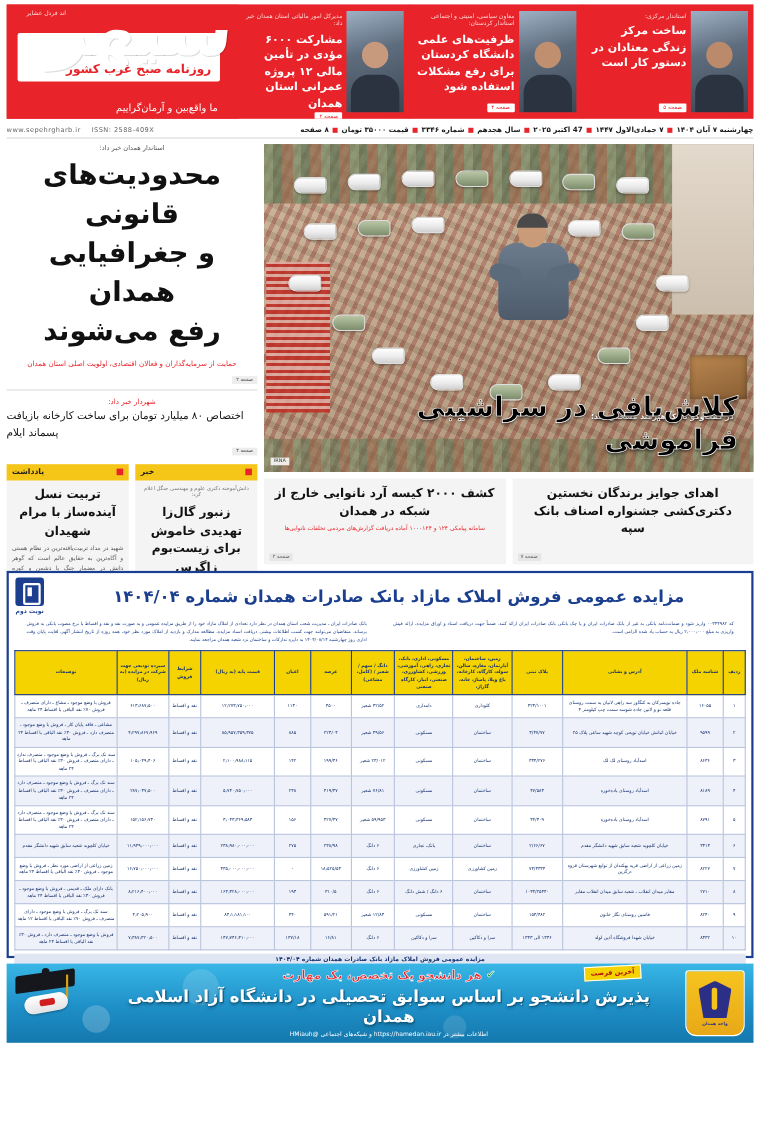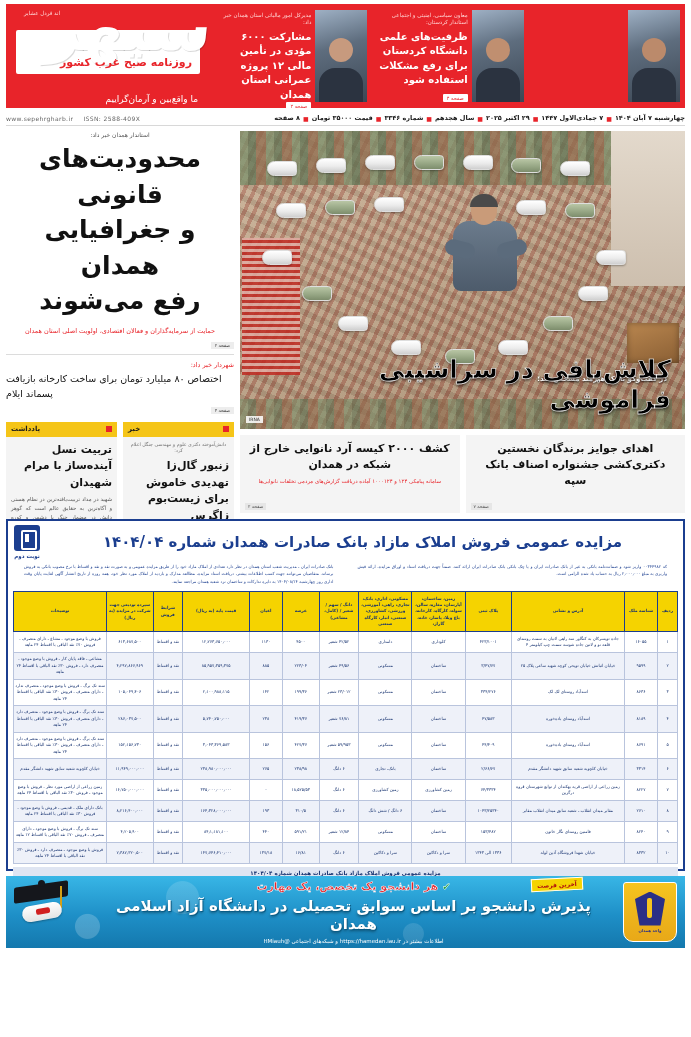--- a/index.html
+++ b/index.html
@@ -199,21 +199,21 @@
     background: #ededed;
     padding: 1px 4px;
     margin-top: 6px;
     align-self: flex-start;
   }
   .hr-lite { border-top: 1px solid #dcdcdc; margin: 5px 0 6px 0; }
 
   .sec-kicker {
     font-size: 6.5px;
     color: #e8242a;
-    text-align: right;
+    text-align: center;
     margin-bottom: 3px;
   }
   .sec-title {
     font-size: 9.5px;
     font-weight: normal;
     line-height: 1.5;
     color: #111;
     text-align: left;
   }
 
@@ -230,21 +230,21 @@
     height: 15px;
     display: flex;
     align-items: center;
     justify-content: space-between;
     padding: 0 5px;
   }
   .smallbox-head .lbl { font-size: 7px; font-weight: bold; color: #1a1a1a; }
   .smallbox-head .sq { width: 6px; height: 6px; background: #e8242a; }
   .smallbox-body { background: #f4f4f4; padding: 5px 5px 4px 5px; flex: 1 1 auto; display: flex; flex-direction: column; }
   .smallbox-kicker { font-size: 4.8px; color: #777; text-align: center; line-height: 1.4; margin-bottom: 3px; }
-  .smallbox-title { font-size: 11px; font-weight: bold; line-height: 1.5; color: #111; }
+  .smallbox-title { font-size: 11px; font-weight: bold; line-height: 1.5; text-align: center; color: #111; }
   .smallbox-body p.bodytext {
     font-size: 5.4px; color: #555; line-height: 1.65; text-align: justify; margin-top: 4px;
   }
   .smallbox-foot { margin-top: auto; font-size: 4.5px; color: #555; background: #e6e6e6; align-self: flex-start; padding: 1px 3px; }
 
   .wide-note { background: #f4f4f4; margin-top: 6px; padding: 5px 6px; position: relative; }
   .wide-note .k { font-size: 4.8px; color: #777; text-align: center; margin-bottom: 3px; }
   .wide-note .t { font-size: 10.5px; font-weight: bold; text-align: center; color: #111; }
   .wide-note .chip { position: absolute; left: 5px; bottom: 3px; font-size: 4.5px; color: #555; background: #e6e6e6; padding: 1px 3px; }
 
@@ -505,20 +505,25 @@
 </style>
 </head>
 <body>
 
 <div class="page">
 
   <div class="top-banner">
 
     <div class="teaser">
       <div class="teaser-photo p3"></div>
+      <div class="teaser-text">
+        <div class="teaser-kicker">استاندار مرکزی:</div>
+        <div class="teaser-title">ساخت مرکز زندگی معتادان در دستور کار است</div>
+        <div class="teaser-page">صفحه ۵</div>
+      </div>
     </div>
 
     <div class="teaser">
       <div class="teaser-photo p2"></div>
       <div class="teaser-text">
         <div class="teaser-kicker">معاون سیاسی، امنیتی و اجتماعی استاندار کردستان:</div>
         <div class="teaser-title">ظرفیت‌های علمی دانشگاه کردستان برای رفع مشکلات استفاده شود</div>
         <div class="teaser-page">صفحه ۴</div>
       </div>
     </div>
@@ -540,21 +545,21 @@
       <div class="masthead-slogan">ما واقع‌بین و آرمان‌گرا‌ییم</div>
     </div>
   </div>
 
   <div class="datebar">
     <div class="datebar-right">
       <span>چهارشنبه ۷ آبان ۱۴۰۴</span>
       <span class="sep">■</span>
       <span>۷ جمادی‌الاول ۱۴۴۷</span>
       <span class="sep">■</span>
-      <span>۲۹ اکتبر ۲۰۲۵</span>
+      <span>47 اکتبر ۲۰۲۵</span>
       <span class="sep">■</span>
       <span>سال هجدهم</span>
       <span class="sep">■</span>
       <span>شماره ۳۳۴۶</span>
       <span class="sep">■</span>
       <span>قیمت ۳۵۰۰۰ تومان</span>
       <span class="sep">■</span>
       <span>۸ صفحه</span>
     </div>
     <div class="datebar-left">

